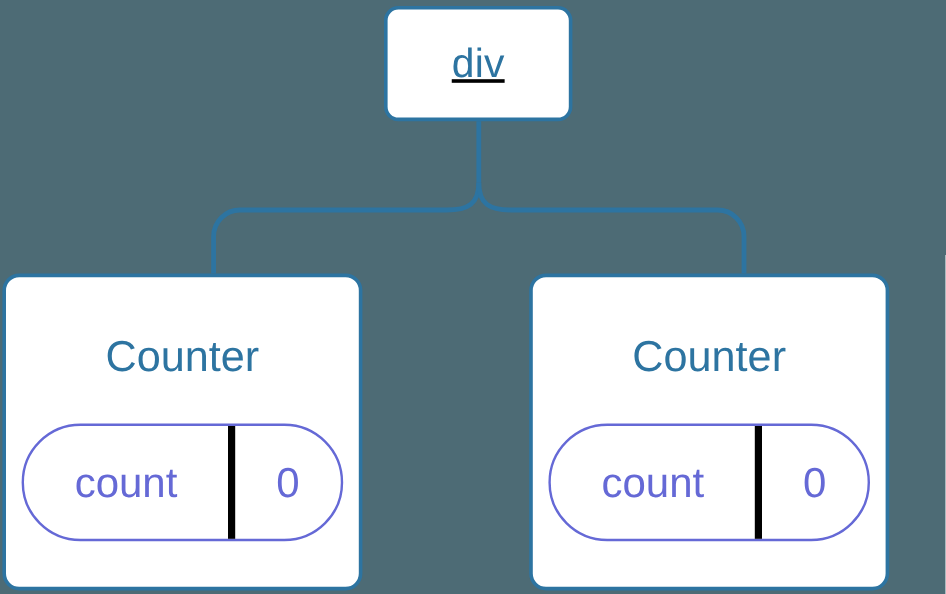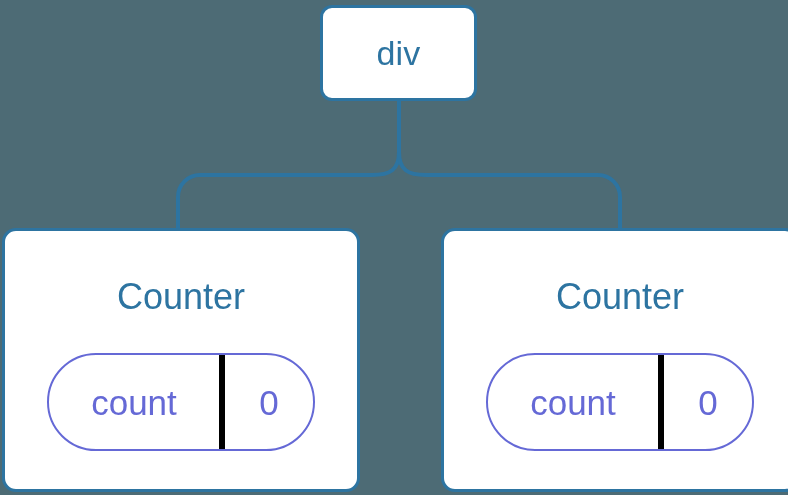--- a/index.html
+++ b/index.html
@@ -33,33 +33,34 @@
     width: 157px;
     height: 96px;
     background: #ffffff;
     border: 3px solid #2d74a1;
     border-radius: 12px;
     box-sizing: border-box;
     display: flex;
     align-items: center;
     justify-content: center;
     z-index: 2;
+    text-decoration: underline;
   }
   .node-root .node-title {
     font-size: 34px;
     color: #2d74a1;
     letter-spacing: 0.2px;
     line-height: 1;
   }
 
   
   .node-card {
     position: absolute;
     top: 228px;
-    width: 358px;
+    width: 300px;
     height: 264px;
     background: #ffffff;
     border: 3px solid #2d74a1;
     border-radius: 14px;
     box-sizing: border-box;
     z-index: 2;
     overflow: hidden;
   }
   .node-card.left  { left: 2px; }
   .node-card.right { left: 441px; }

